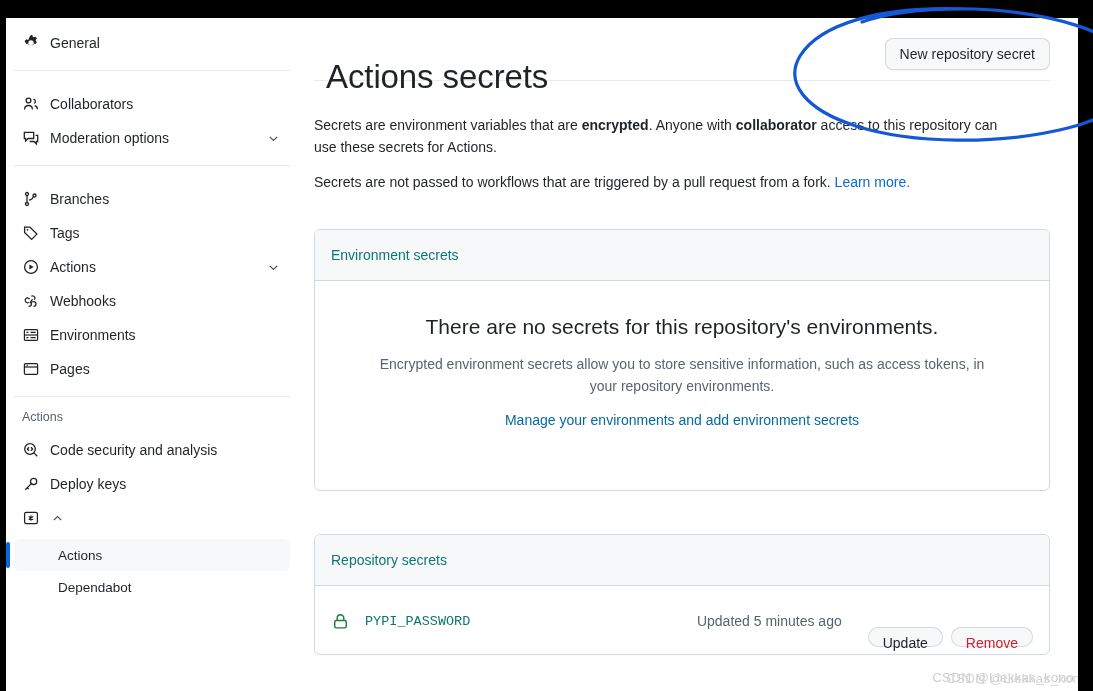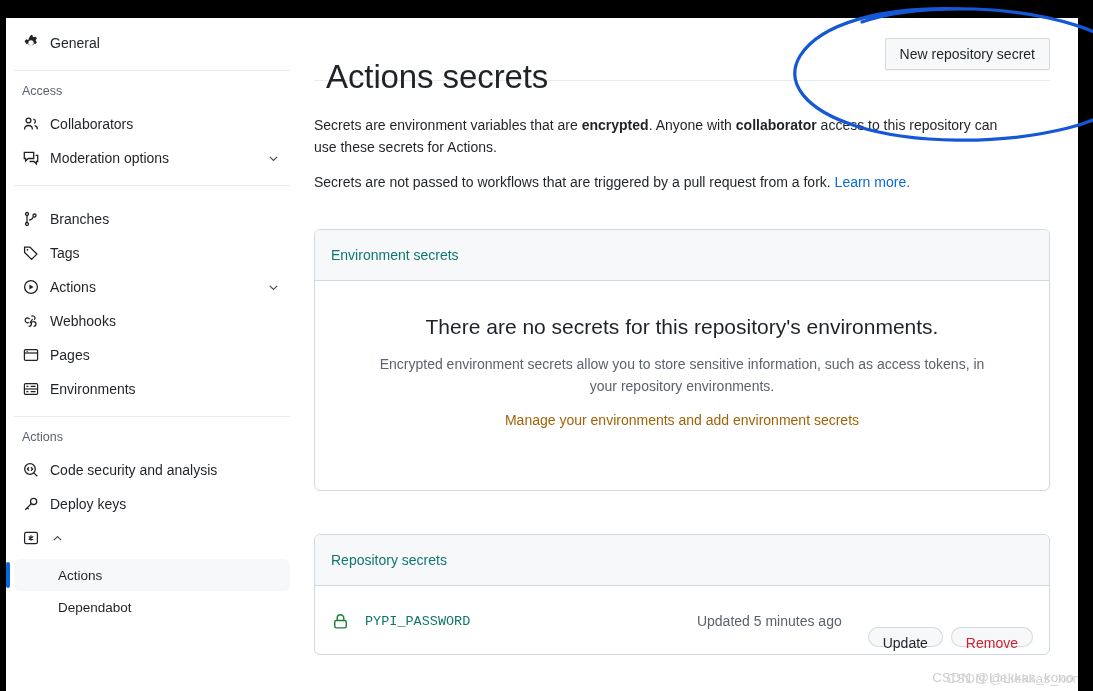--- a/index.html
+++ b/index.html
@@ -126,21 +126,21 @@
     color: #1F2328;
     letter-spacing: -0.1px;
   }
   #new-secret-btn {
     position: absolute;
     right: 0px;
     top: 20px;
     height: 32px;
     padding: 0 14px;
     border: 1px solid rgba(31,35,40,0.15);
-    border-radius: 2px;
+    border-radius: 8px;
     background: #f6f8fa;
     color: #1F2328;
     font-size: 14px;
     font-family: "Liberation Sans", sans-serif;
     cursor: pointer;
     line-height: 30px;
     box-sizing: border-box;
     box-shadow: 0 1px 0 rgba(31,35,40,0.04);
   }
   .para {
@@ -188,21 +188,21 @@
     font-weight: 400;
   }
   .blank-desc {
     font-size: 14px;
     color: #59636e;
     line-height: 22px;
     margin: 0 0 14px 0;
   }
   .blank-link {
     font-size: 14px;
-    color: #a16207;
+    color: #0369a1;
     text-decoration: none;
   }
 
   .secret-row {
     display: flex;
     align-items: center;
     height: 70px;
     padding: 0 16px;
     box-sizing: border-box;
   }
@@ -282,21 +282,20 @@
       <span class="ico">
         <svg width="16" height="16" viewBox="0 0 16 16" fill="currentColor">
             <path d="M8 0a8.2 8.2 0 0 1 1.2.1c.2 0 .4.2.4.4l.2 1.3c.3.1.6.3.9.5l1.2-.6c.2-.1.4 0 .5.1.6.5 1 1 1.4 1.7.1.2.1.4-.1.5l-1 .8c0 .2.1.4.1.6s0 .4-.1.6l1 .8c.2.1.2.3.1.5a6.9 6.9 0 0 1-1.4 1.7.4.4 0 0 1-.5.1l-1.2-.6c-.3.2-.6.4-.9.5l-.2 1.3c0 .2-.2.4-.4.4a8.2 8.2 0 0 1-2.4 0 .4.4 0 0 1-.4-.4l-.2-1.3a4.4 4.4 0 0 1-.9-.5l-1.2.6a.4.4 0 0 1-.5-.1 6.9 6.9 0 0 1-1.4-1.7.4.4 0 0 1 .1-.5l1-.8A4.4 4.4 0 0 1 2.7 8c0-.2 0-.4.1-.6l-1-.8a.4.4 0 0 1-.1-.5c.4-.7.8-1.2 1.4-1.7a.4.4 0 0 1 .5-.1l1.2.6c.3-.2.6-.4.9-.5l.2-1.3c0-.2.2-.4.4-.4A8.2 8.2 0 0 1 8 0Zm0 5.3a2.7 2.7 0 1 0 0 5.4 2.7 2.7 0 0 0 0-5.4Z"></path>
           </svg>
       </span>
       <span class="lbl">General</span>
     </div>
 
     <div class="divider"></div>
 
-    <div class="grp-title">Access</div>
     <div style="height:6px"></div>
     <div class="nav-item">
       <span class="ico">
         <svg width="16" height="16" viewBox="0 0 16 16" fill="none" stroke="currentColor" stroke-width="1.3">
             <circle cx="5.5" cy="4.5" r="2.4"></circle>
             <path d="M1.6 13.4c0-2.3 1.7-3.9 3.9-3.9s3.9 1.6 3.9 3.9"></path>
             <path d="M10.4 3.2a2.3 2.3 0 0 1 .8 4.3"></path>
             <path d="M11.6 9.7c1.6.3 2.8 1.7 2.8 3.5"></path>
           </svg>
       </span>
@@ -367,39 +366,39 @@
             <path d="M9.6 6.1c-1 1.3-2 2.6-2.7 4.2"></path>
             <path d="M8.3 3.3a2.4 2.4 0 0 1 3.6 1.2c.3.9 0 1.7-.6 2.3"></path>
             <path d="M10.6 13.3a2.4 2.4 0 1 0 0-4.8c-.6 0-1 .1-1.4.4"></path>
           </svg>
       </span>
       <span class="lbl">Webhooks</span>
     </div>
 
     <div class="nav-item">
       <span class="ico">
-        <svg width="16" height="16" viewBox="0 0 16 16" fill="none" stroke="currentColor" stroke-width="1.25">
-            <rect x="1.4" y="2.6" width="13.2" height="10.8" rx="1.2"></rect>
-            <path d="M1.4 6h13.2"></path>
-            <path d="M3.6 4.3h1.2"></path>
-          </svg>
-      </span>
-      <span class="lbl">Pages</span>
-    </div>
-
-    <div class="nav-item">
-      <span class="ico">
         <svg width="16" height="16" viewBox="0 0 16 16" fill="none" stroke="currentColor" stroke-width="1.2">
             <rect x="1.4" y="2.6" width="13.2" height="10.8" rx="1.2"></rect>
             <path d="M1.4 8h13.2"></path>
             <path d="M3.4 5.3h2M3.4 10.7h2"></path>
             <path d="M7.6 5.3h5M7.6 10.7h5"></path>
           </svg>
       </span>
       <span class="lbl">Environments</span>
+    </div>
+
+    <div class="nav-item">
+      <span class="ico">
+        <svg width="16" height="16" viewBox="0 0 16 16" fill="none" stroke="currentColor" stroke-width="1.25">
+            <rect x="1.4" y="2.6" width="13.2" height="10.8" rx="1.2"></rect>
+            <path d="M1.4 6h13.2"></path>
+            <path d="M3.6 4.3h1.2"></path>
+          </svg>
+      </span>
+      <span class="lbl">Pages</span>
     </div>
 
     <div class="divider"></div>
 
     <div class="grp-title">Actions</div>
     <div style="height:6px"></div>
 
     <div class="nav-item">
       <span class="ico">
         <svg width="16" height="16" viewBox="0 0 16 16" fill="none" stroke="currentColor" stroke-width="1.3">

